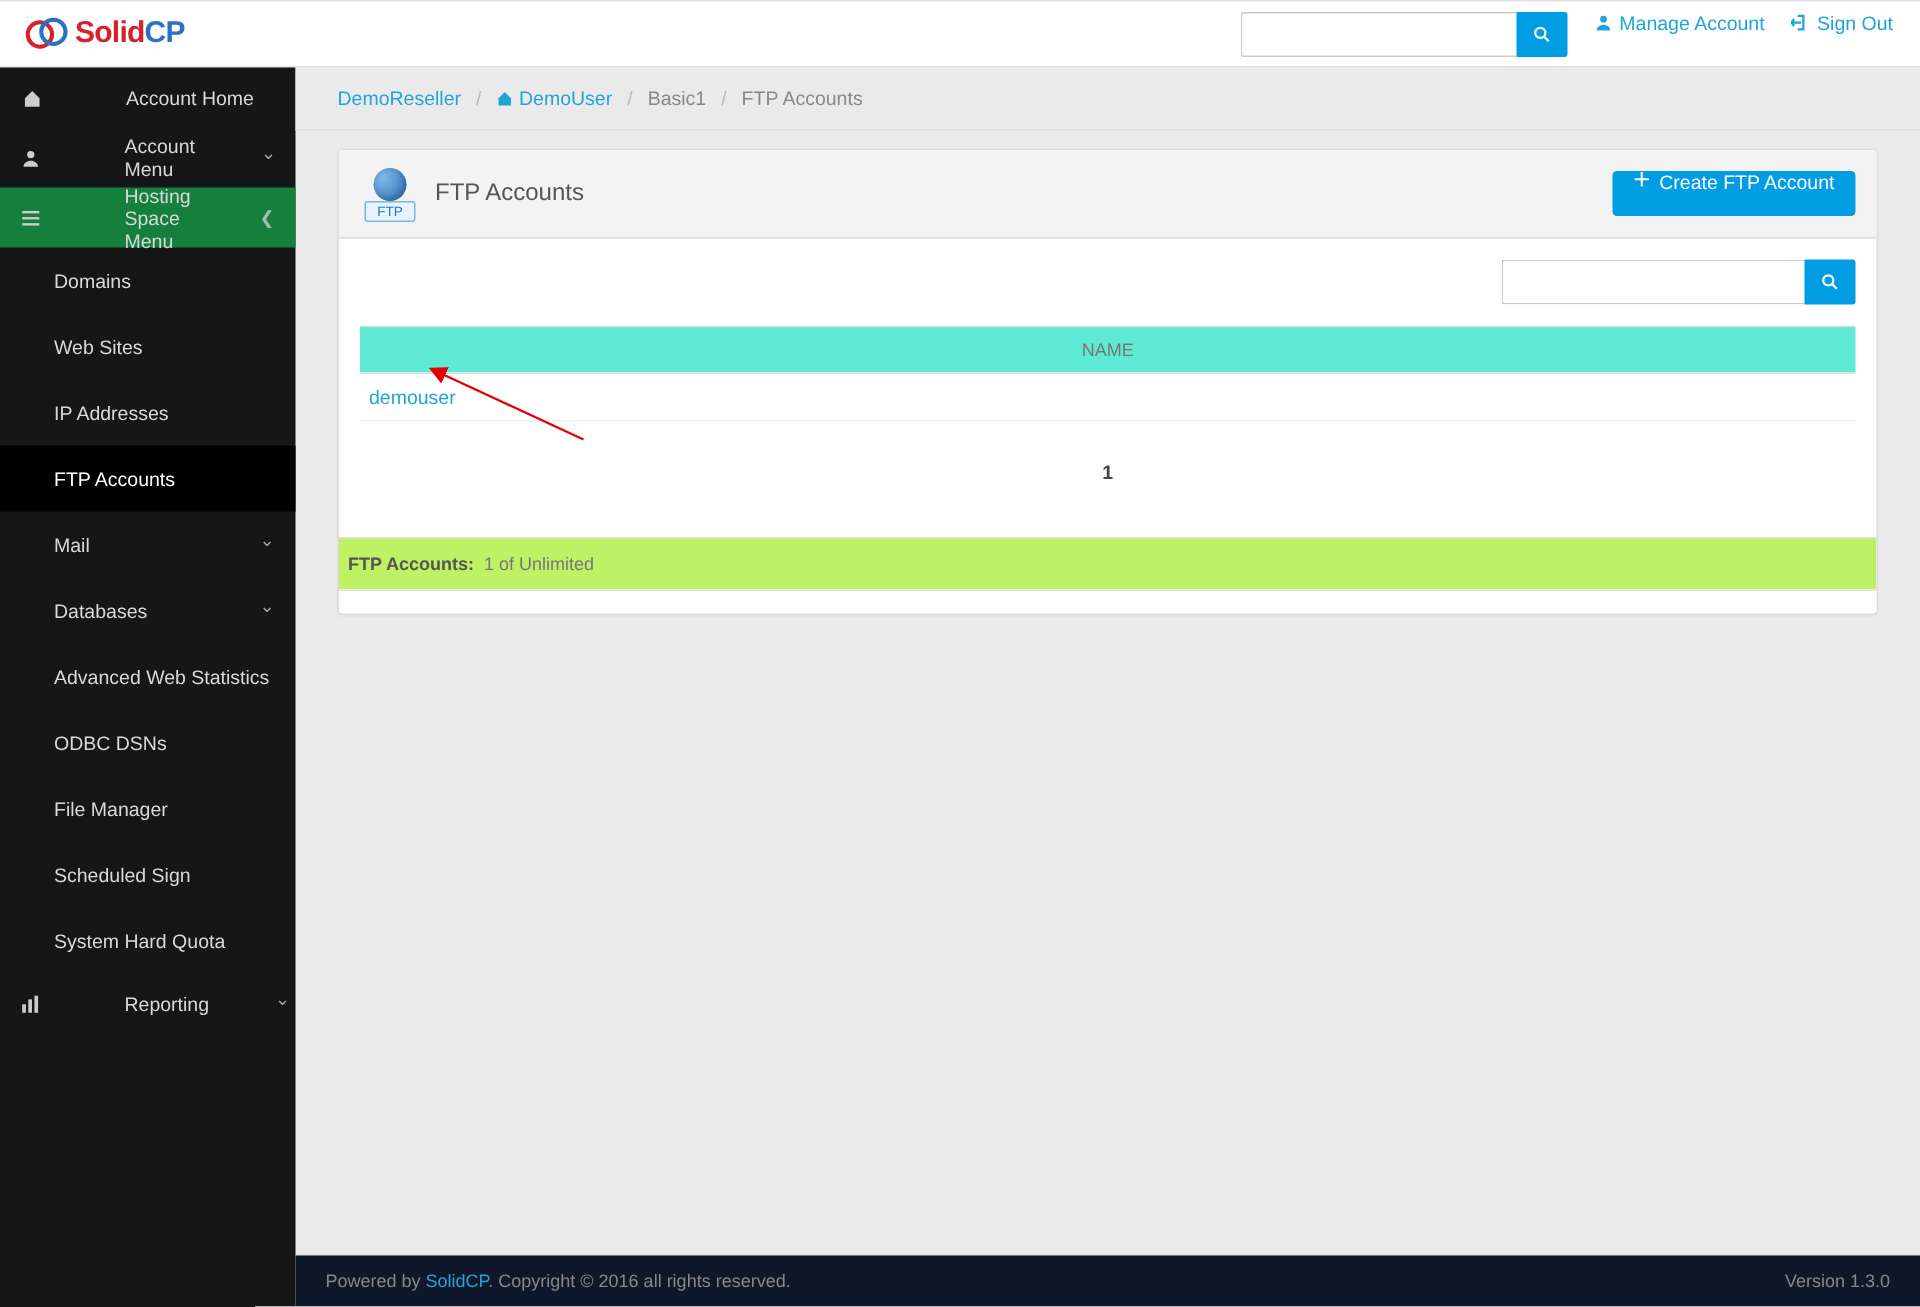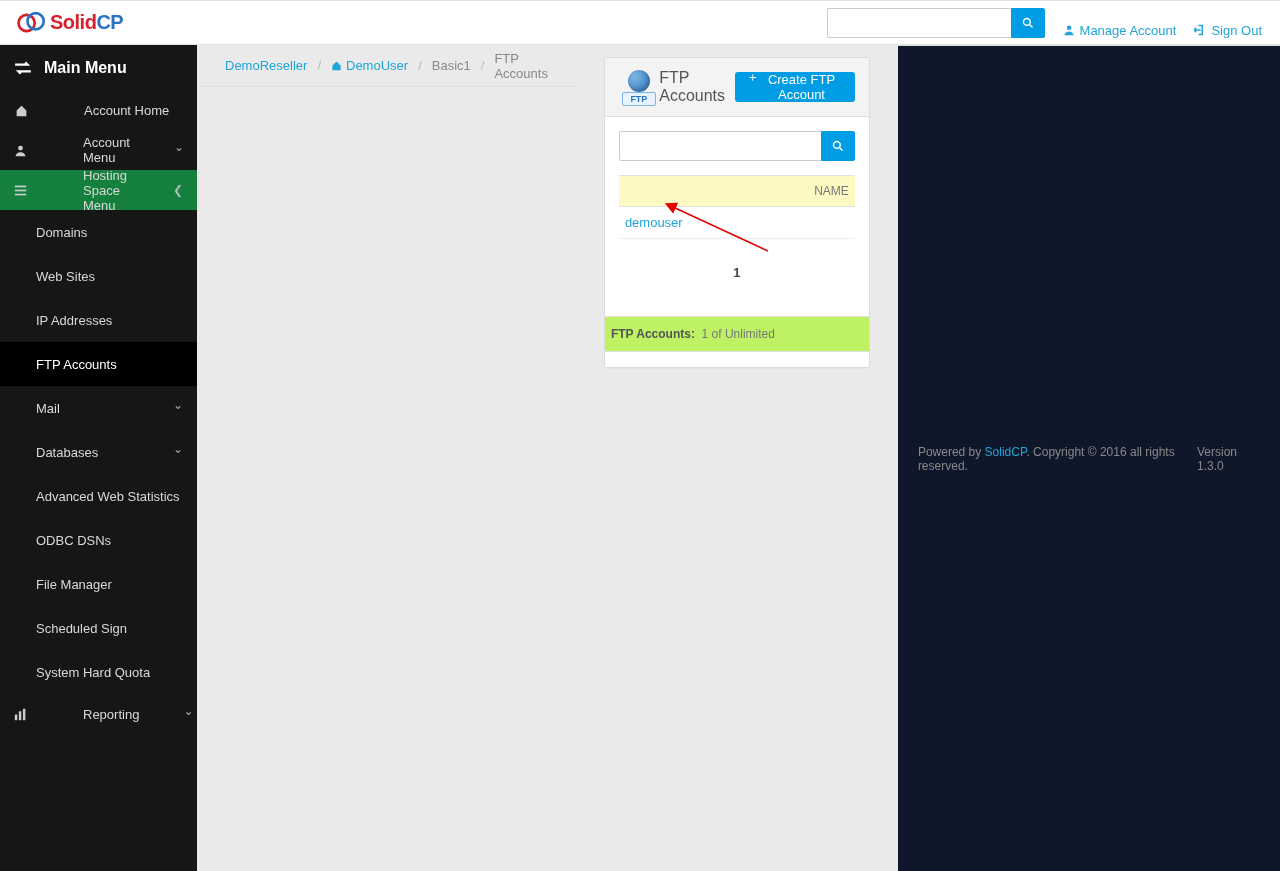--- a/index.html
+++ b/index.html
@@ -16,21 +16,21 @@
     border-bottom: 1px solid #e1e1e1;
     display: flex;
     align-items: center;
     padding: 0 18px 0 14px;
   }
   .logo { display: flex; align-items: center; }
   .logo svg { width: 36px; height: 30px; }
   .logo-text { font-weight: 700; font-size: 20px; letter-spacing: -0.5px; }
   .logo-text .solid { color: #d6202a; }
   .logo-text .cp { color: #2a72c3; }
-  .top-right { margin-left: auto; display: flex; align-items: flex-end; }
+  .top-right { margin-left: auto; display: flex; align-items: flex-start; }
   .top-search { display: flex; }
   .top-search input {
     width: 184px; height: 30px; border: 1px solid #ccc; border-right: 0;
     padding: 0 8px; font-size: 13px; outline: none;
     border-radius: 2px 0 0 2px;
   }
   .btn-search {
     width: 34px; height: 30px; background: #009de4; border: 1px solid #009de4;
     color: #fff; display: flex; align-items: center; justify-content: center;
     cursor: pointer; border-radius: 0 2px 2px 0;
@@ -52,21 +52,21 @@
     display: flex; align-items: center; height: 40px; padding: 0 14px;
     color: #d9d9d9; cursor: pointer; font-size: 13px; position: relative; gap: 44px;
   }
   .nav-item.active-section { background: #15803d; }
   .nav-item .nav-icon { width: 14px; margin-right: 12px; display: flex; align-items: center; justify-content: center; }
   .nav-item .caret { margin-left: auto; font-size: 10px; opacity: .8; }
   .nav-sub .nav-item { padding-left: 36px; height: 44px; }
   .nav-sub .nav-item.active { background: #000; color: #fff; }
 
   
-  .main { flex: 1; display: flex; flex-direction: row; position: relative; }
+  .main { flex: 1; display: flex; flex-direction: column; position: relative; }
   .breadcrumb {
     height: 42px; background: #eaeaea; border-bottom: 1px solid #e1e1e1;
     display: flex; align-items: center; padding: 0 28px; gap: 10px; color: #888;
   }
   .breadcrumb .crumb { color: #1fa5d8; cursor: pointer; display: inline-flex; align-items: center; gap: 4px; }
   .breadcrumb .crumb.muted { color: #888; cursor: default; }
   .breadcrumb .sep { color: #bbb; }
 
   .content { padding: 12px 28px; flex: 1; }
   .panel {
@@ -81,41 +81,41 @@
   .ftp-badge {
     width: 40px; height: 38px; position: relative; display: flex; align-items: flex-end; justify-content: center;
   }
   .ftp-globe {
     width: 22px; height: 22px; background: radial-gradient(circle at 30% 30%, #7fb6e6, #2b6fb5);
     border-radius: 50%; position: absolute; top: 2px; left: 9px;
     box-shadow: inset -2px -2px 4px rgba(0,0,0,.2);
   }
   .ftp-tag {
     width: 34px; height: 14px; background: #e7f4ff; border: 1px solid #7db5e4; border-radius: 2px;
-    font-size: 9px; font-weight: 700; color: #2a72c3; text-align: center; line-height: 12px;
+    font-size: 9px; font-weight: 400; color: #2a72c3; text-align: center; line-height: 12px;
     position: absolute; bottom: 0; left: 3px;
   }
   .panel-title { font-size: 16px; color: #555; }
   .btn-primary {
     margin-left: auto; background: #009de4; color: #fff; border: 0;
     height: 30px; padding: 0 14px; font-size: 13px; cursor: pointer;
     display: flex; gap: 6px; border-radius: 3px;
   }
 
   .panel-body { padding: 14px; }
   .local-search { display: flex; justify-content: flex-end; margin-bottom: 14px; }
   .local-search input {
     width: 202px; height: 30px; border: 1px solid #ccc; border-right: 0;
     padding: 0 8px; font-size: 13px; outline: none; border-radius: 2px 0 0 2px;
   }
 
   table.data { width: 100%; border-collapse: collapse; }
   table.data th {
-    background: #fef9c3; border-top: 1px solid #e1e1e1; border-bottom: 1px solid #e1e1e1;
-    text-align: right; padding: 8px 6px; font-size: 12px; color: #777; font-weight: 400;
+    background: #5eead4; border-top: 1px solid #e1e1e1; border-bottom: 1px solid #e1e1e1;
+    text-align: center; padding: 8px 6px; font-size: 12px; color: #777; font-weight: 400;
   }
   table.data td {
     border-bottom: 1px solid #eee; padding: 8px 6px; font-size: 13px;
   }
   table.data td a { color: #1fa5d8; }
   .pager { text-align: center; padding: 26px 0 22px; font-weight: 700; color: #444; }
 
   .quota {
     border-top: 1px solid #e1e1e1; padding: 10px 6px; background: #bef264;
     font-size: 12px; color: #777;
@@ -173,26 +173,20 @@
           <path d="M9 8H1M3 5l-3 3 3 3" fill="none" stroke="#1fa5d8" stroke-width="2"></path>
         </svg>
       <span>Sign Out</span>
     </a>
   </div>
 </div>
 
 <div class="layout">
 
   <div class="sidebar">
-    <div class="menu-header">
-      <svg viewBox="0 0 16 16">
-        <path d="M1 5h11l-2-2M15 11H4l2 2" fill="none" stroke="#fff" stroke-width="2"></path>
-      </svg>
-      <span>Main Menu</span>
-    </div>
 
     <div class="nav-item">
       <span class="nav-icon">
         <svg width="13" height="13" viewBox="0 0 16 16">
             <path d="M2 8l6-6 6 6v7H2z" fill="#ccc"></path>
           </svg>
       </span>
       <span>Account Home</span>
     </div>
 

